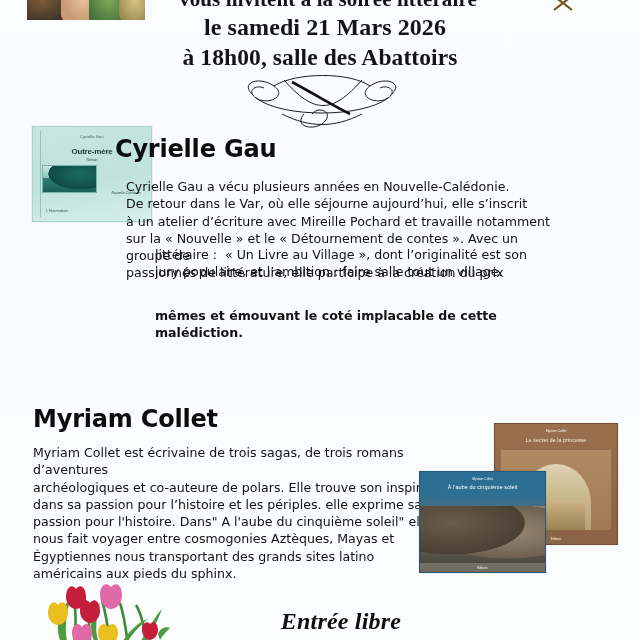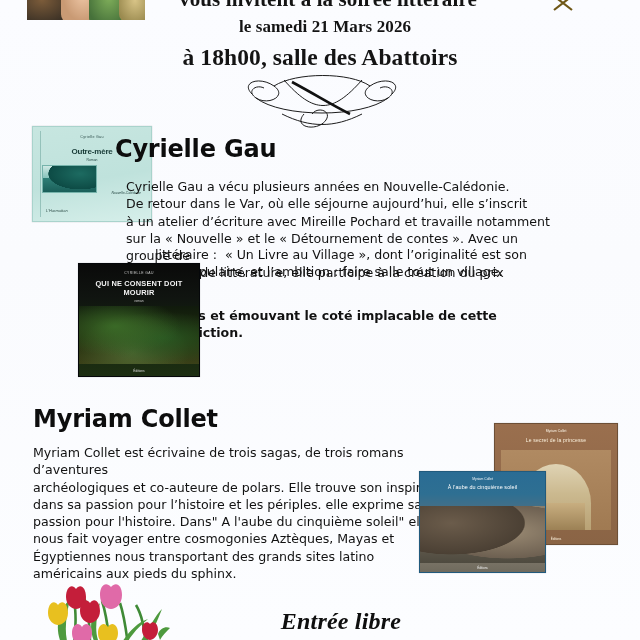--- a/index.html
+++ b/index.html
@@ -35,21 +35,21 @@
     font-weight: bold;
     color: #141414;
     letter-spacing: 0.1px;
   }
   .hl-invite {
     font-size: 21px;
     line-height: 26px;
     padding-left: 16px;
   }
   .hl-date {
-    font-size: 17px;
+    font-size: 24px;
     line-height: 30px;
     padding-left: 10px;
   }
   .hl-time {
     font-size: 23.5px;
     line-height: 30px;
   }
 
   
   .top-photo {
@@ -386,27 +386,20 @@
 
   <div class="bio" id="bio-cyrielle-a">Cyrielle Gau a vécu plusieurs années en Nouvelle-Calédonie.
 De retour dans le Var, où elle séjourne aujourd’hui, elle s’inscrit
 à un atelier d’écriture avec Mireille Pochard et travaille notamment
 sur la « Nouvelle » et le « Détournement de contes ». Avec un groupe de
 passionnés de littérature, elle participe à la création du prix</div>
   <div class="bio" id="bio-cyrielle-b">littéraire :  « Un Livre au Village », dont l’originalité est son
 jury populaire, et l’ambition : faire salle tout un village.</div>
   <div class="bio" id="bio-cyrielle-bold">mêmes et émouvant le coté implacable de cette malédiction.</div>
 
-  <div class="book" id="book-quineconsent">
-    <div class="bk-author">CYRIELLE GAU</div>
-    <div class="bk-title">QUI NE CONSENT DOIT MOURIR</div>
-    <div class="bk-sub">roman</div>
-    <div class="foliage"></div>
-    <div class="bk-logo">Éditions</div>
-  </div>
 
   <div class="author-name" id="name-myriam">Myriam Collet</div>
 
   <div class="bio" id="bio-myriam">Myriam Collet est écrivaine de trois sagas, de trois romans d’aventures
 archéologiques et co-auteure de polars. Elle trouve son inspiration
 dans sa passion pour l’histoire et les périples. elle exprime sa
 passion pour l'histoire. Dans" A l'aube du cinquième soleil" elle
 nous fait voyager entre cosmogonies Aztèques, Mayas et
 Égyptiennes nous transportant des grands sites latino
 américains aux pieds du sphinx.</div>

